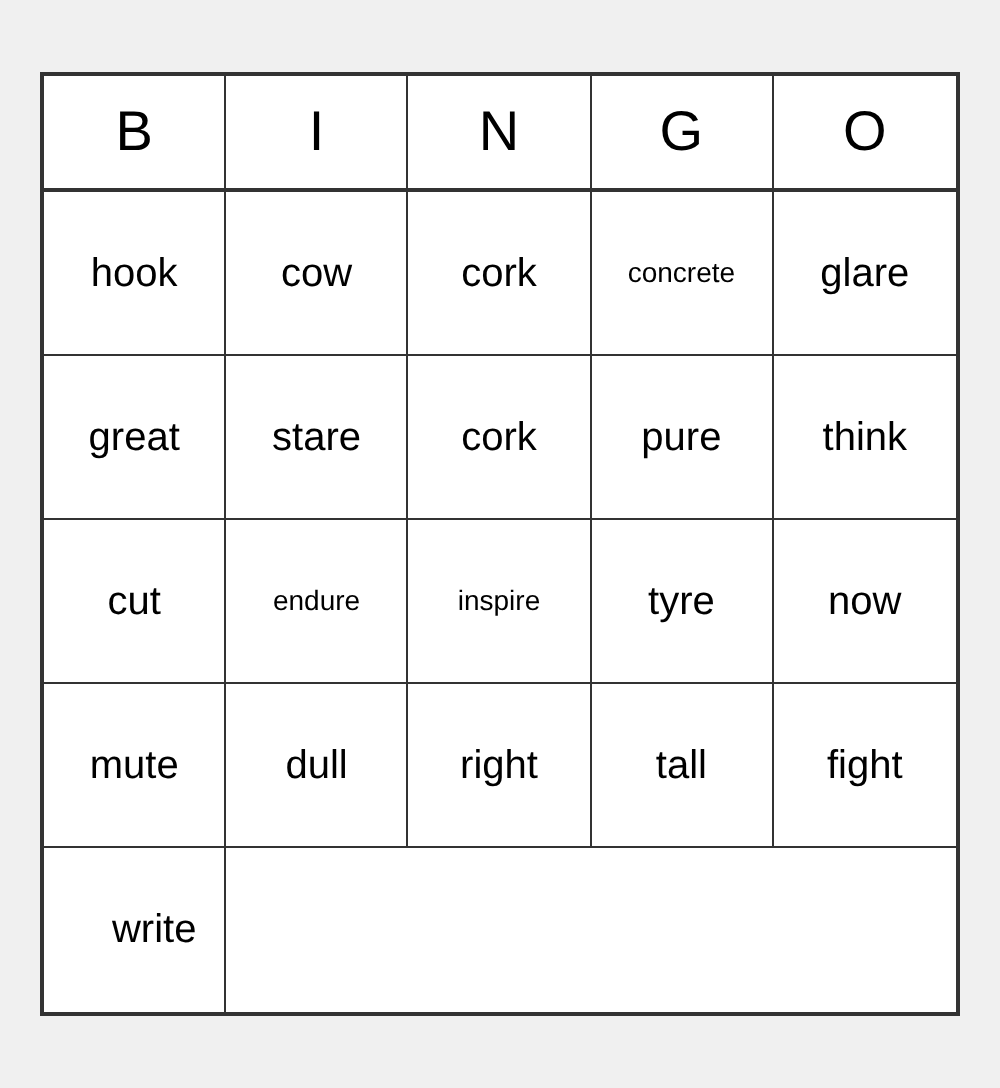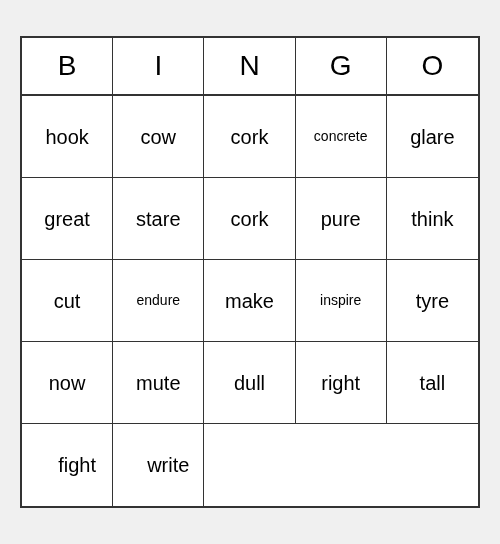--- a/index.html
+++ b/index.html
@@ -118,23 +118,20 @@
       <div class="bingo-cell">
         <span class="cell-text">think</span>
       </div>
       <div class="bingo-cell">
         <span class="cell-text">cut</span>
       </div>
       <div class="bingo-cell">
         <span class="cell-text small">endure</span>
       </div>
       <div class="bingo-cell">
-        <span class="cell-text">make</span>
-      </div>
-      <div class="bingo-cell">
         <span class="cell-text small">inspire</span>
       </div>
       <div class="bingo-cell">
         <span class="cell-text">tyre</span>
       </div>
       <div class="bingo-cell">
         <span class="cell-text">now</span>
       </div>
       <div class="bingo-cell">
         <span class="cell-text">mute</span>

